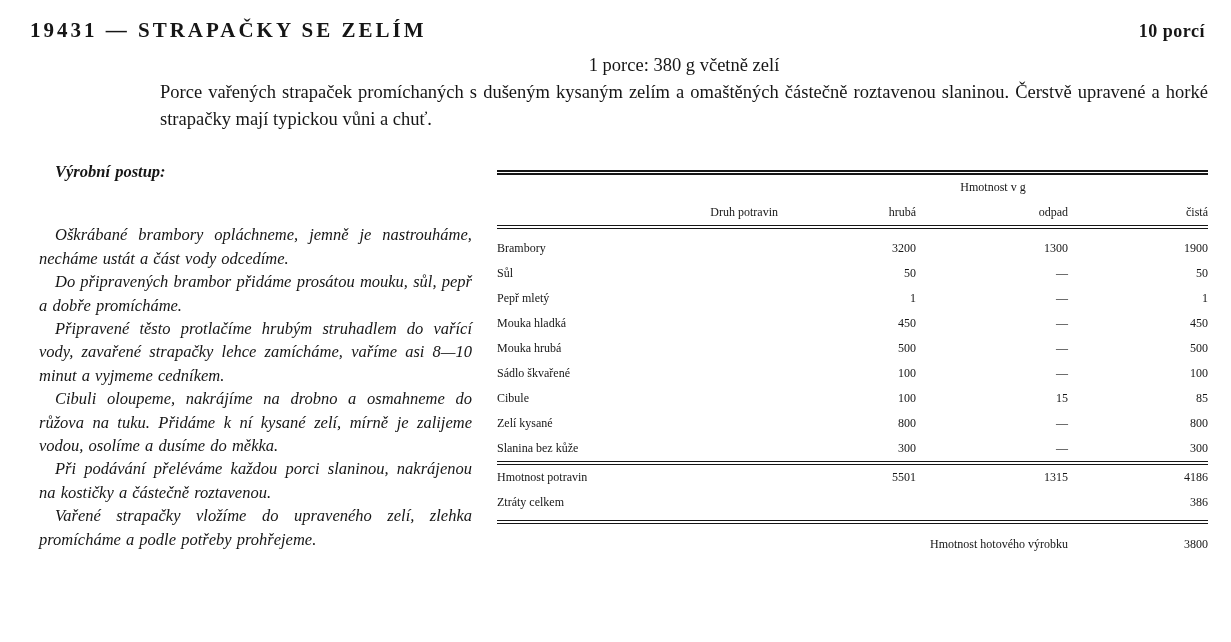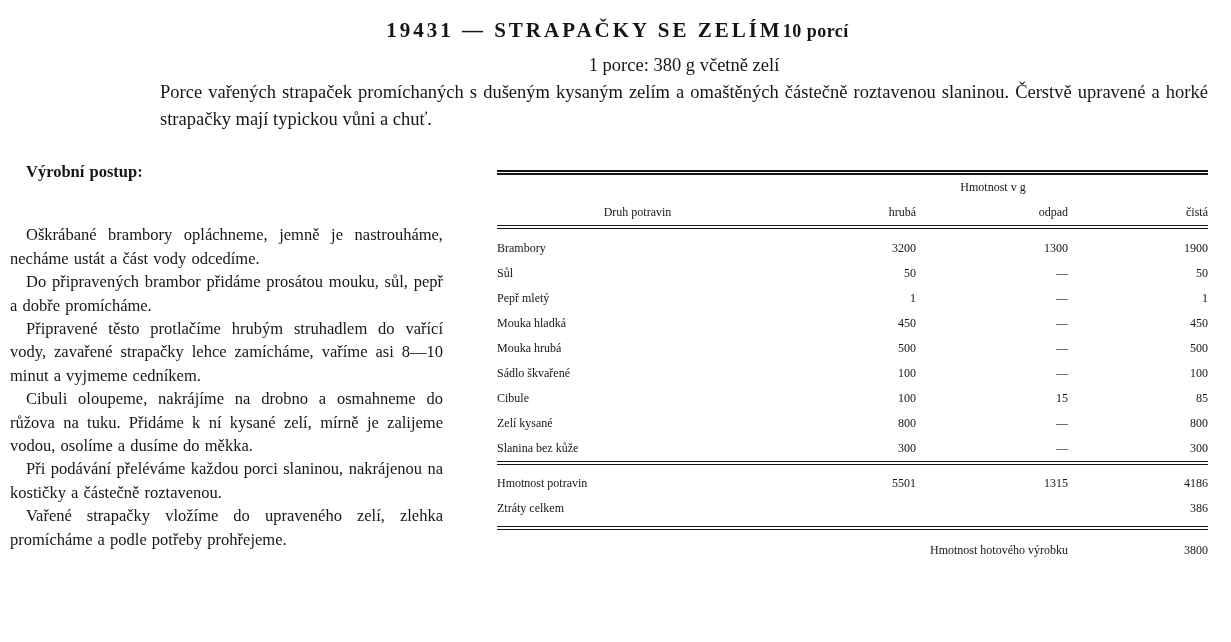--- a/index.html
+++ b/index.html
@@ -16,21 +16,21 @@
     overflow: hidden;
   }
 
   
   .title-row {
     position: absolute;
     top: 8px;
     left: 30px;
     right: 26px;
     display: flex;
-    justify-content: center;
+    justify-content: space-between;
     align-items: baseline;
   }
   .doc-title {
     font-size: 21px;
     font-weight: bold;
     letter-spacing: 3px;
     white-space: nowrap;
   }
   .portions {
     font-size: 18px;
@@ -48,25 +48,26 @@
     width: 1048px;
     font-size: 18.5px;
     line-height: 27px;
   }
   .intro .serving { margin: 0; text-align: center; }
   .intro .description { margin: 0; text-align: justify; }
 
   
   .procedure {
     position: absolute;
-    left: 10px;
+    left: 39px;
     top: 160px;
     width: 433px;
     font-size: 16.5px;
     line-height: 23.4px;
+    font-style: italic;
   }
   .procedure .heading {
     font-weight: bold;
     font-size: 16.5px;
     margin: 0 0 40px 0;
   }
   .procedure p {
     margin: 0;
     text-indent: 16px;
     text-align: justify;
@@ -93,31 +94,31 @@
     vertical-align: bottom;
   }
   thead { border-bottom: 4px double #161616; }
   thead .group-header {
     text-align: center;
     font-weight: bold;
     padding-top: 8px;
     line-height: 24px;
   }
   thead .col-food {
-    text-align: center;
+    text-align: right;
     font-weight: bold;
     padding-bottom: 4px;
   }
   thead .col-num { text-align: right; padding-bottom: 4px; }
 
   tbody.body-rows { border-bottom: 4px double #161616; }
   tbody.body-rows tr:first-child td { padding-top: 7px; }
   tbody.body-rows tr:last-child td { padding-bottom: 0; }
   tbody.summary-rows { border-bottom: 4px double #161616; }
-  tbody.summary-rows tr:first-child td { padding-top: 6px; }
+  tbody.summary-rows tr:first-child td { }
   tbody.summary-rows tr:last-child td { padding-bottom: 5px; }
   tbody.final-row td { padding-top: 8px; text-align: right; }
 
   .c-food { text-align: left; }
   .c-num  { text-align: right; }
   col.w-gross { width: 138px; }
   col.w-waste { width: 152px; }
   col.w-net   { width: 140px; }
 </style>
 </head>

